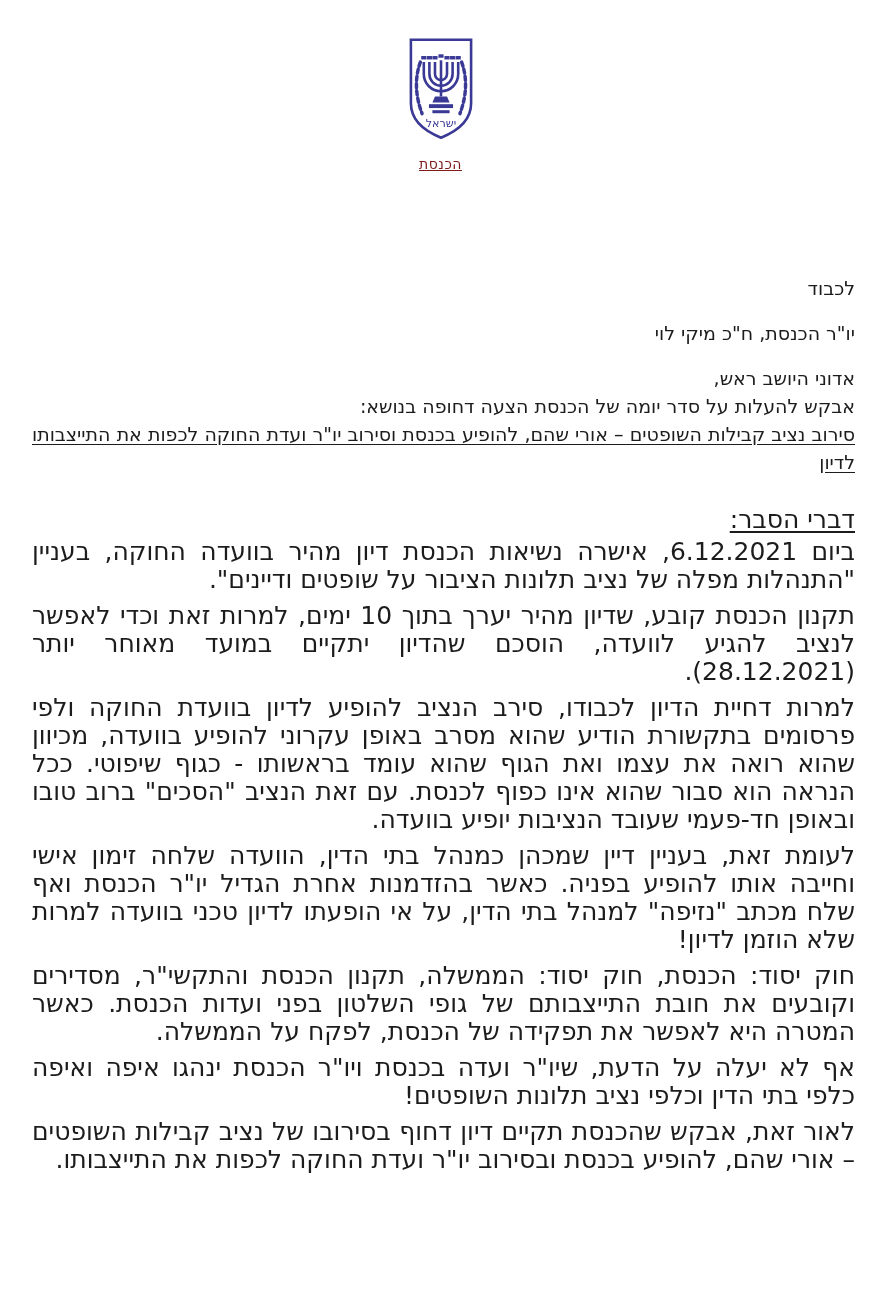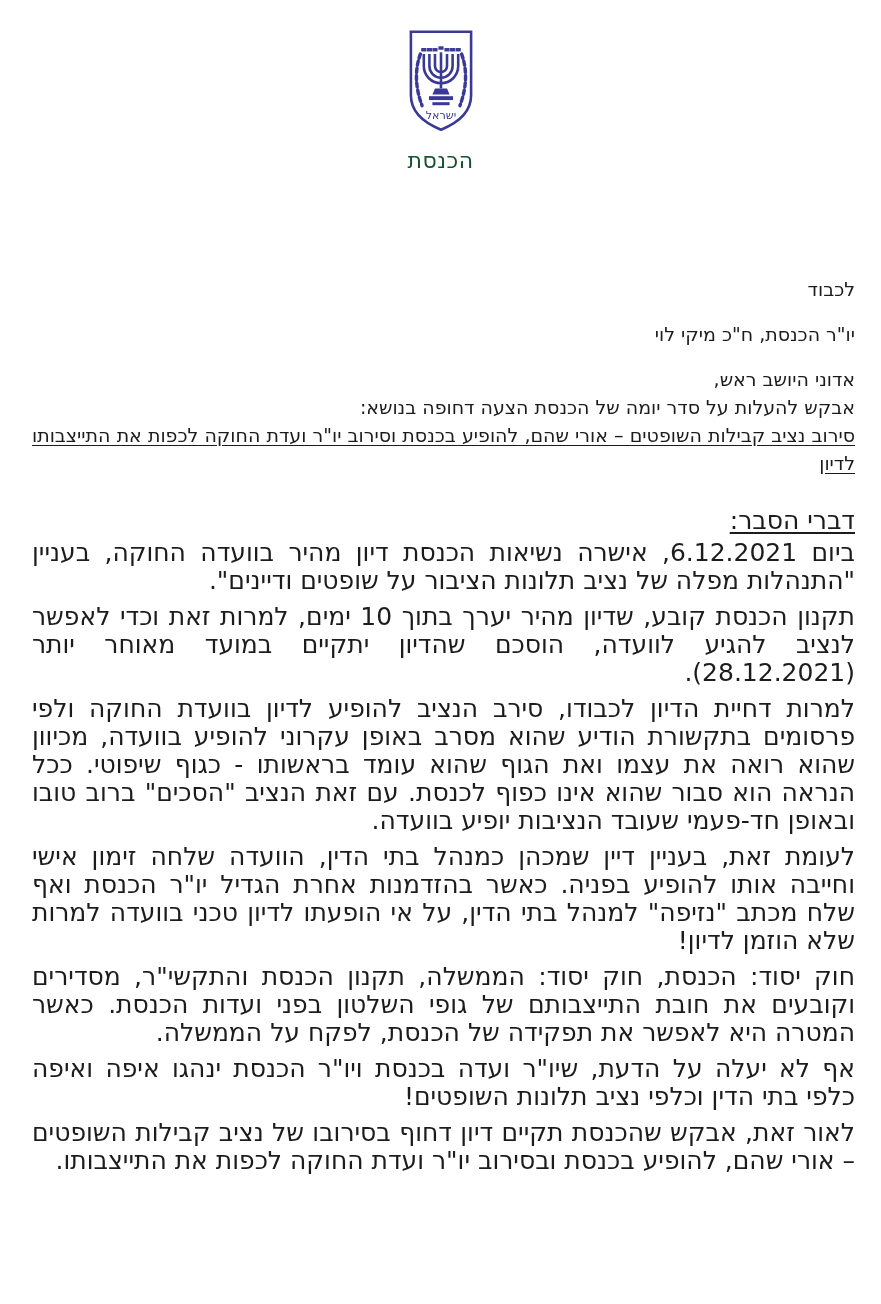--- a/index.html
+++ b/index.html
@@ -14,31 +14,33 @@
     margin: 0 auto;
     background: #ffffff;
     direction: rtl;
     font-family: "DejaVu Sans", "Liberation Sans", sans-serif;
     color: #1c1c1c;
     box-sizing: border-box;
     overflow: hidden;
   }
   .letterhead {
     text-align: center;
-    padding-top: 28px;
+    padding-top: 20px;
+    margin-top: 16px;
   }
   .emblem-wrap {
     display: inline-block;
     line-height: 0;
   }
   .org-label {
     margin-top: 8px;
-    font-size: 22px;
-    color: #14532d;
+    font-size: 14px;
+    color: #7f1d1d;
     letter-spacing: 0.5px;
+    text-decoration: underline;
   }
   .content {
     padding: 0 26px 0 32px;
   }
   .recipient {
     margin-top: 102px;
     font-size: 19px;
   }
   .recipient .line {
     margin: 0 0 17px 0;

